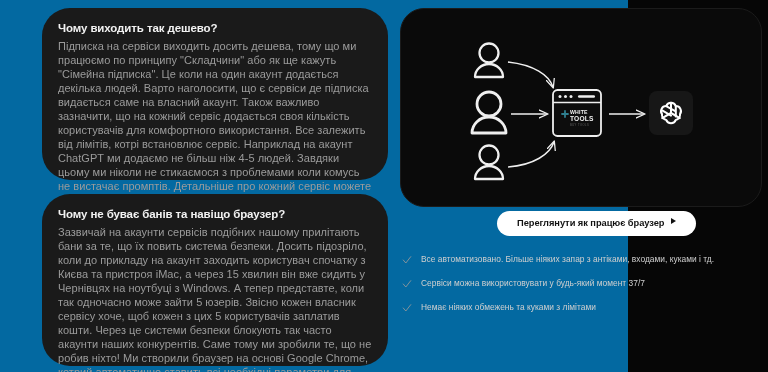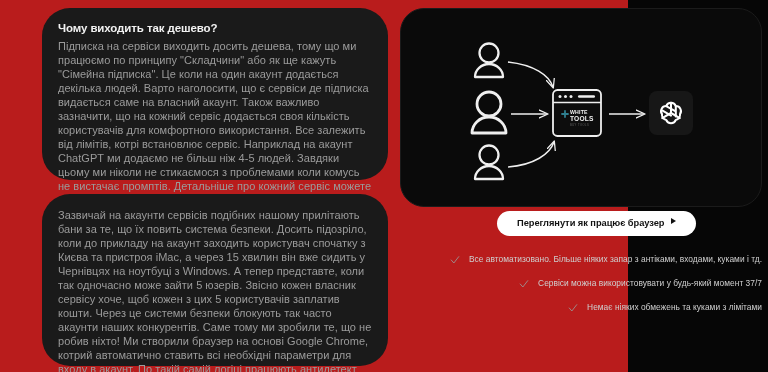--- a/index.html
+++ b/index.html
@@ -5,21 +5,21 @@
   * { box-sizing: border-box; margin: 0; padding: 0; }
   html, body {
     width: 768px; height: 372px;
     background: #060606;
     font-family: "Liberation Sans", sans-serif;
     overflow: hidden;
   }
   #page {
     position: relative;
     width: 628px; height: 372px;
-    background: #b91c1c;
+    background: #0369a1;
   }
 
   
   .left-col {
     position: absolute;
     left: 42px; top: 8px;
     width: 346px; height: 358px;
     display: flex; flex-direction: column;
     gap: 14px;
   }
@@ -86,21 +86,21 @@
   }
 
   .bullets {
     position: absolute;
     left: 2px; top: 246px;
     width: 360px;
     display: flex; flex-direction: column;
     gap: 13px;
   }
   .bullet {
-    display: flex; align-items: flex-start; gap: 9px; justify-content: flex-end;
+    display: flex; align-items: flex-start; gap: 9px;
   }
   .check {
     flex: 0 0 auto;
     width: 10px; height: 10px;
     margin-top: 1px;
   }
   .bullet-text {
     color: #cfcfcf;
     font-size: 8.4px;
     line-height: 11px;
@@ -113,20 +113,21 @@
 <div id="page">
 
   <div class="left-col">
 
     <div class="card first">
       <div class="card-title">Чому виходить так дешево?</div>
       <div class="card-body">Підписка на сервіси виходить досить дешева, тому що ми працюємо по принципу "Складчини" або як ще кажуть "Сімейна підписка". Це коли на один акаунт додається декілька людей. Варто наголосити, що є сервіси де підписка видається саме на власний акаунт. Також важливо зазначити, що на кожний сервіс додається своя кількість користувачів для комфортного використання. Все залежить від лімітів, котрі встановлює сервіс. Наприклад на акаунт ChatGPT ми додаємо не більш ніж 4-5 людей. Завдяки цьому ми ніколи не стикаємося з проблемами коли комусь не вистачає промптів. Детальніше про кожний сервіс можете дізнатися у нашого адміна. Написати Ви йому можете в Telegram. Шукайте за ніком @White_Tools_Support.</div>
     </div>
 
     <div class="card second">
+      <div class="card-title">Чому не буває банів та навіщо браузер?</div>
       <div class="card-body">Зазвичай на акаунти сервісів подібних нашому прилітають бани за те, що їх повить система безпеки. Досить підозріло, коли до прикладу на акаунт заходить користувач спочатку з Києва та пристроя iMac, а через 15 хвилин він вже сидить у Чернівцях на ноутбуці з Windows. А тепер представте, коли так одночасно може зайти 5 юзерів. Звісно кожен власник сервісу хоче, щоб кожен з цих 5 користувачів заплатив кошти. Через це системи безпеки блокують так часто акаунти наших конкурентів. Саме тому ми зробили те, що не робив ніхто! Ми створили браузер на основі Google Chrome, котрий автоматично ставить всі необхідні параметри для входу в акаунт. По такій самій логіці працюють антидетект браузери.</div>
     </div>
 
   </div>
 
   <div class="right-col">
 
     <div class="diagram-panel">
       <svg class="diagram-svg" viewBox="0 0 362 199">
         <defs>

